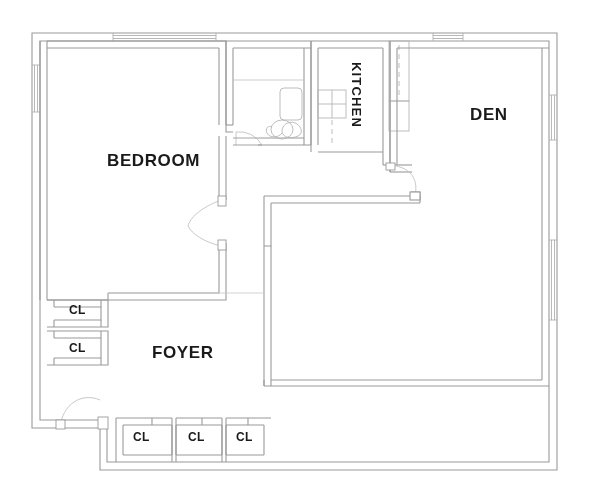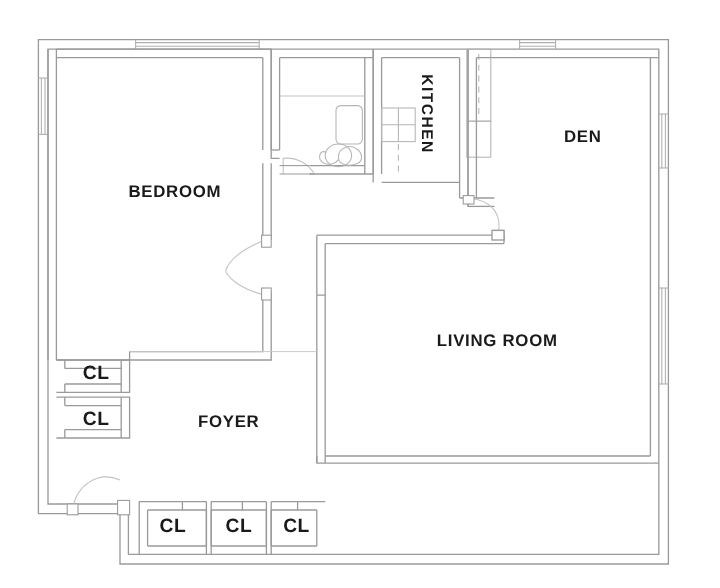--- a/index.html
+++ b/index.html
@@ -29,24 +29,24 @@
   .room-label {
     position: absolute;
     font-family: "Liberation Sans", sans-serif;
     font-weight: bold;
     color: #1a1a1a;
     letter-spacing: 0.6px;
     white-space: nowrap;
     user-select: none;
   }
   .lbl-room {
-    font-size: 14px;
+    font-size: 17px;
   }
   .lbl-closet {
-    font-size: 16px;
+    font-size: 12px;
     letter-spacing: 0.4px;
   }
   .lbl-vertical {
     font-size: 13px;
     letter-spacing: 1.2px;
     transform-origin: center center;
   }
 </style>
 </head>
 <body>
@@ -277,23 +277,22 @@
     </g>
 
   </svg>
 
   <div class="room-label lbl-room" style="left:107px; top:151px;">BEDROOM</div>
 
   <div class="room-label lbl-vertical" style="left:356px; top:95px; transform: translate(-50%,-50%) rotate(90deg);">KITCHEN</div>
 
   <div class="room-label lbl-room" style="left:470px; top:105px;">DEN</div>
 
-  <div class="room-label lbl-room" style="left:364px; top:275px;">LIVING ROOM</div>
-
-  <div class="room-label lbl-room" style="left:165px; top:343px;">FOYER</div>
+
+  <div class="room-label lbl-room" style="left:152px; top:343px;">FOYER</div>
 
   <div class="room-label lbl-closet" style="left:69px; top:303px;">CL</div>
 
   <div class="room-label lbl-closet" style="left:69px; top:341px;">CL</div>
 
   <div class="room-label lbl-closet" style="left:133px; top:430px;">CL</div>
 
   <div class="room-label lbl-closet" style="left:188px; top:430px;">CL</div>
 
   <div class="room-label lbl-closet" style="left:236px; top:430px;">CL</div>

